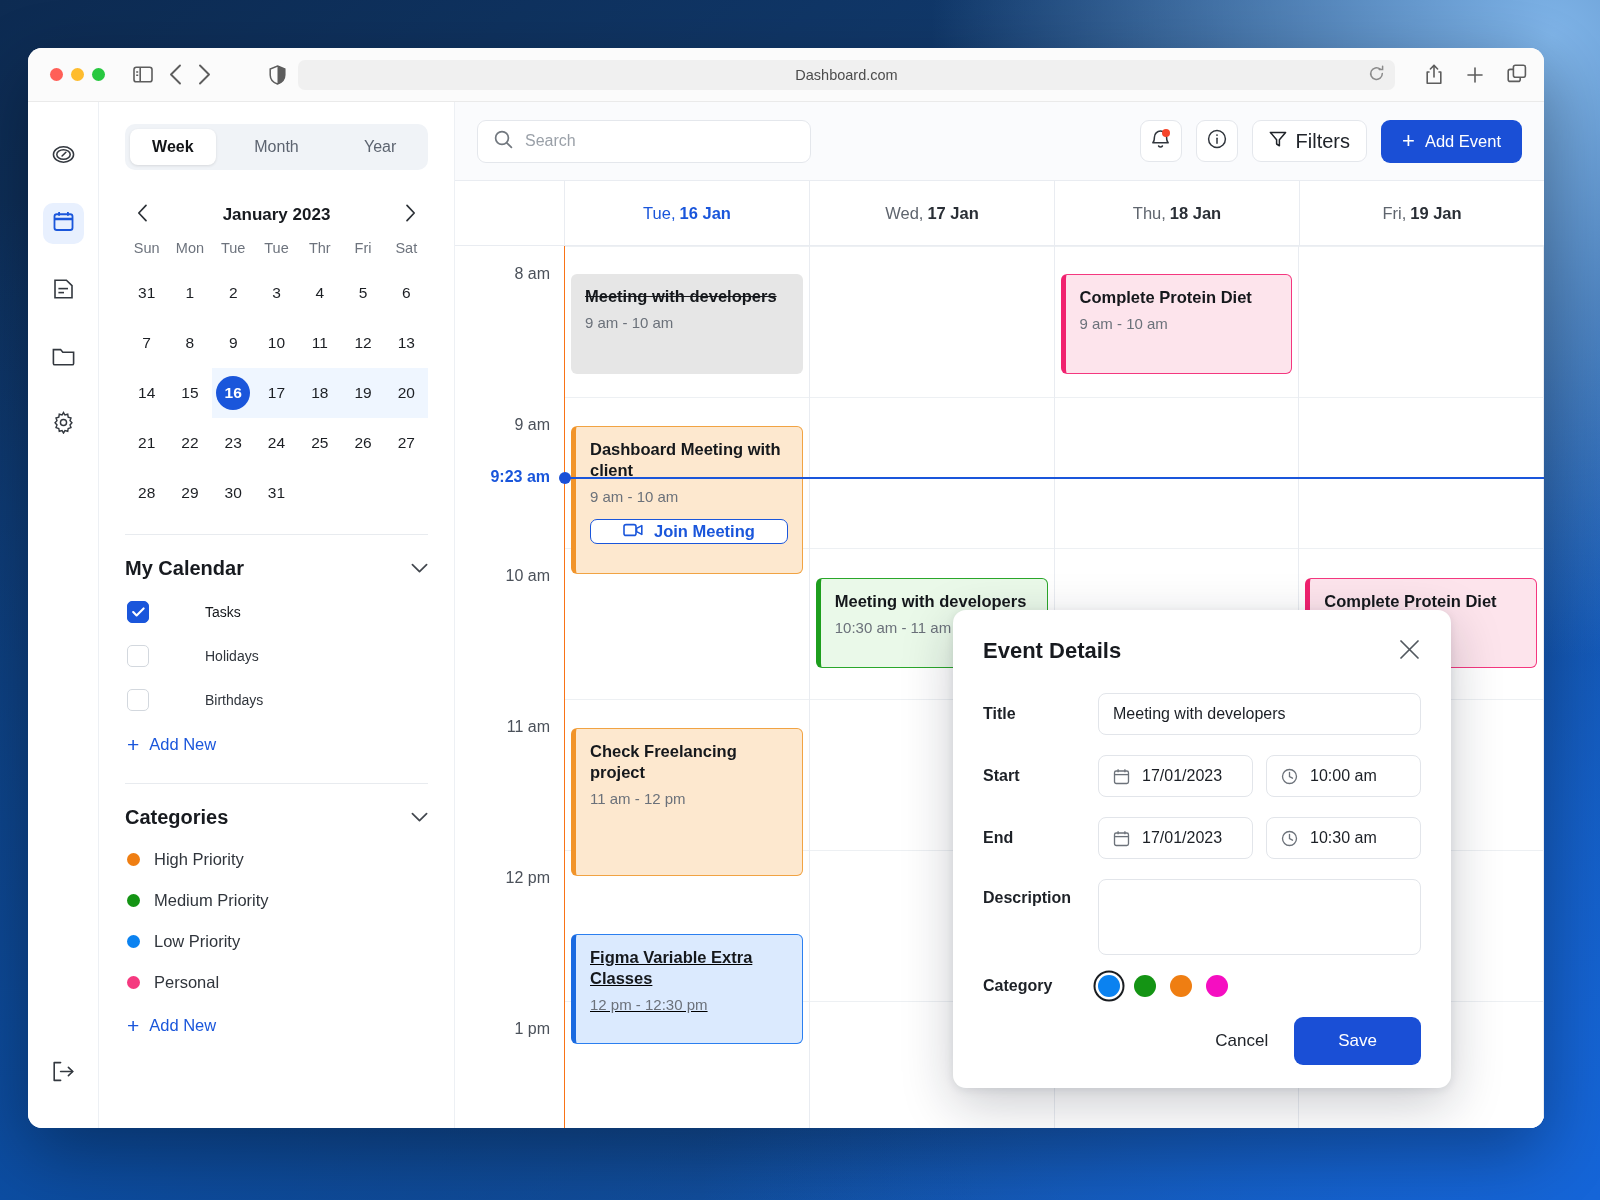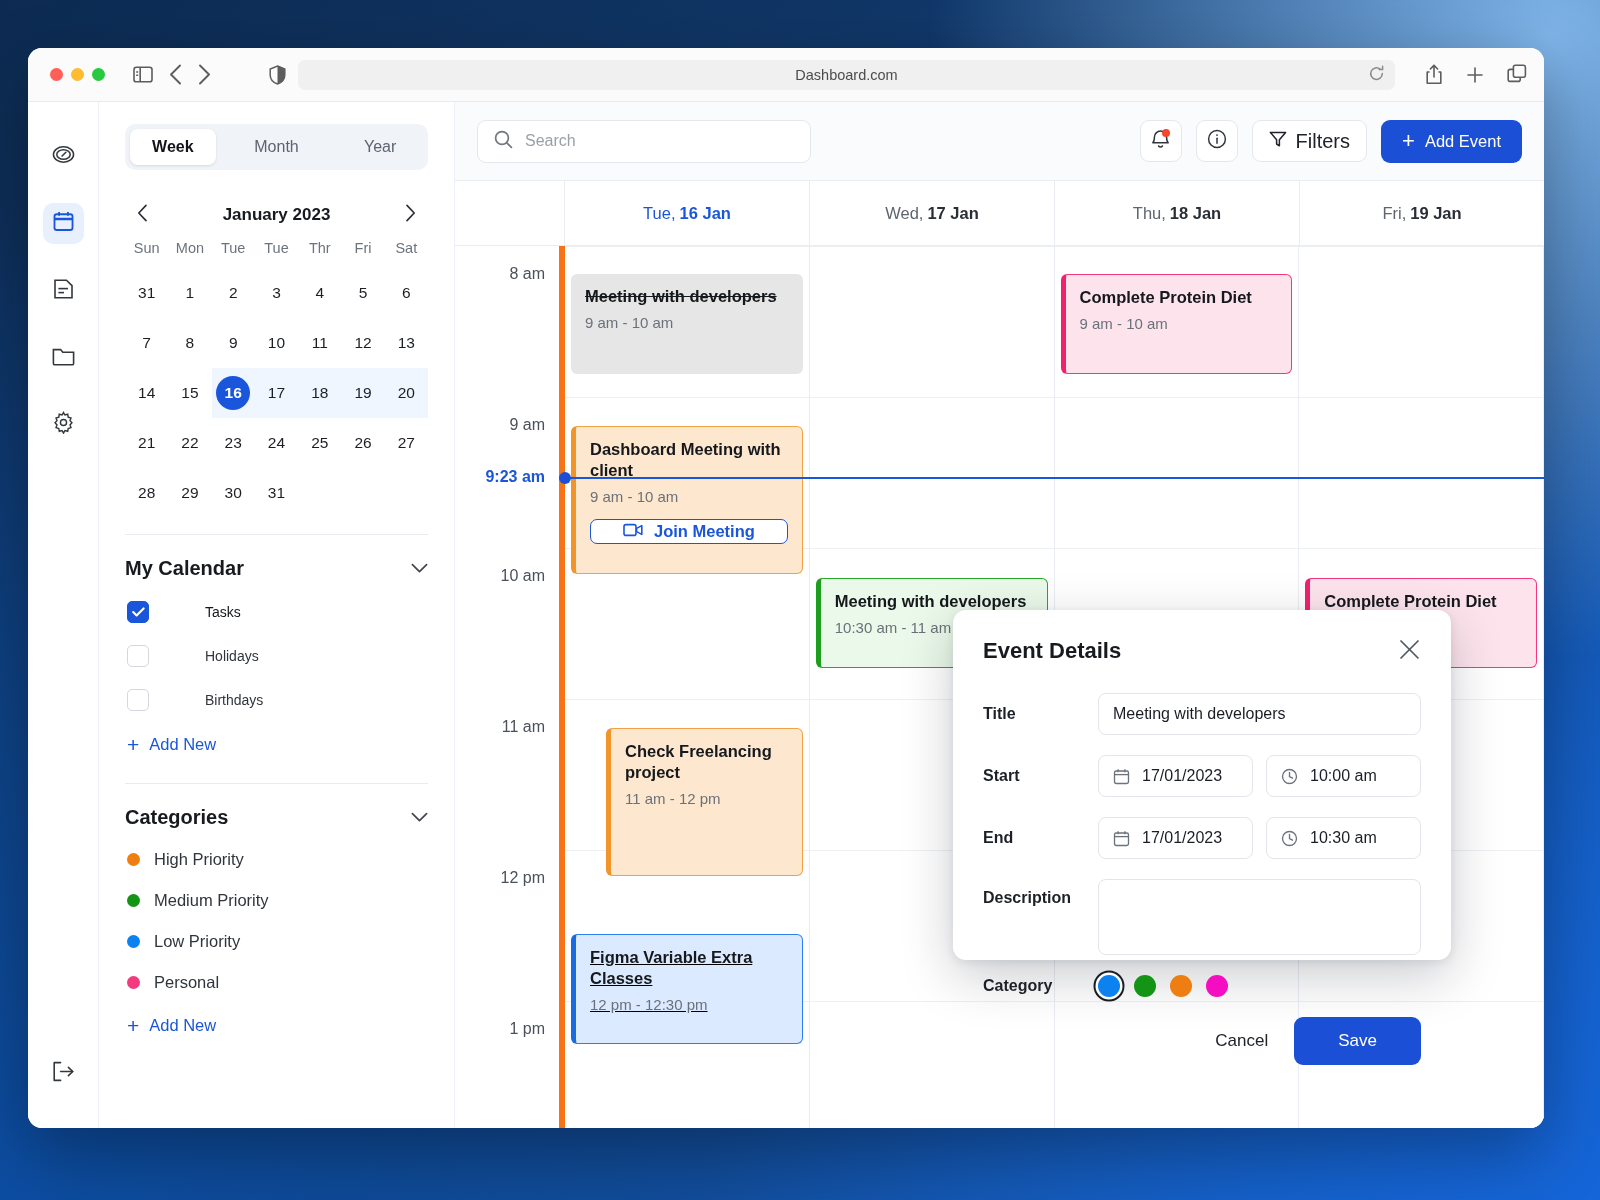--- a/index.html
+++ b/index.html
@@ -199,21 +199,21 @@
   .dayhdr .dcol:last-child { border-right: none; }
   .dayhdr .dcol b { color: #2a2f36; margin-left: 4px; }
   .dayhdr .dcol.today { color: #1a56db; }
   .dayhdr .dcol.today b { color: #1a56db; }
 
   
   .gridwrap { flex: 1; position: relative; overflow: hidden; background: #fff; }
   .grid { position: absolute; inset: 0; display: flex; }
   .gutter {
     width: 110px; flex: 0 0 110px;
-    border-right: 6px solid #f97316; position: relative;
+    border-right: 1px solid #f97316; position: relative;
   }
   .gut-label {
     position: absolute; right: 14px;
     font-size: 16px; color: #4b515a;
     transform: translateY(-50%);
   }
   .gut-label.now { color: #1a56db; font-weight: bold; }
   .cols { flex: 1; display: flex; position: relative; }
   .col { flex: 1; position: relative; border-right: 1px solid #e9ecf1; }
   .col:last-child { border-right: none; }
@@ -247,21 +247,21 @@
   .nowline { position: absolute; left: 0; right: 0; height: 1.6px; background: #1a56db; z-index: 30; }
   .nowdot {
     position: absolute; left: -6px; top: 50%; transform: translateY(-50%);
     width: 12px; height: 12px; border-radius: 50%; background: #1a4fd6;
   }
 
   
   .modal {
     position: absolute;
     left: 498px; top: 508px;
-    width: 498px; height: 350px;
+    width: 498px; height: 478px;
     background: #fff; border-radius: 13px;
     box-shadow: 0 16px 52px rgba(16,24,40,.22), 0 2px 10px rgba(16,24,40,.09);
     padding: 28px 30px 0 30px;
     z-index: 60;
   }
   .modal-hd { display: flex; align-items: flex-start; justify-content: space-between; margin-bottom: 28px; }
   .modal-title { font-size: 22px; font-weight: bold; color: #171a1f; }
   .close { color: #52585f; cursor: pointer; }
 
   .frow { display: flex; align-items: center; margin-bottom: 20px; }
@@ -665,21 +665,21 @@
                   <div class="ev-title">Dashboard Meeting with client</div>
                   <div class="ev-time">9 am - 10 am</div>
                   <button class="join">
                     <span><svg width="20" height="14" viewBox="0 0 20 14" fill="none" stroke="#1a56db" stroke-width="1.6" stroke-linejoin="round">
                         <rect x="1" y="1.6" width="12" height="10.8" rx="2"></rect>
                         <polygon points="13.6,5.4 18.8,2.6 18.8,11.4 13.6,8.6"></polygon>
                       </svg></span>
                     <span>Join Meeting</span>
                   </button>
                 </div>
-                <div class="ev orange" style="top: 482px; height: 148px; margin-left: 35px;">
+                <div class="ev orange" style="top: 482px; height: 148px;">
                   <div class="ev-title">Check Freelancing project</div>
                   <div class="ev-time">11 am - 12 pm</div>
                 </div>
                 <div class="ev blue" style="top: 688px; height: 110px;">
                   <div class="ev-title">Figma Variable Extra Classes</div>
                   <div class="ev-time">12 pm - 12:30 pm</div>
                 </div>
               </div>
             <div class="col">
                 <div class="hline" style="top: 0px;"></div>

